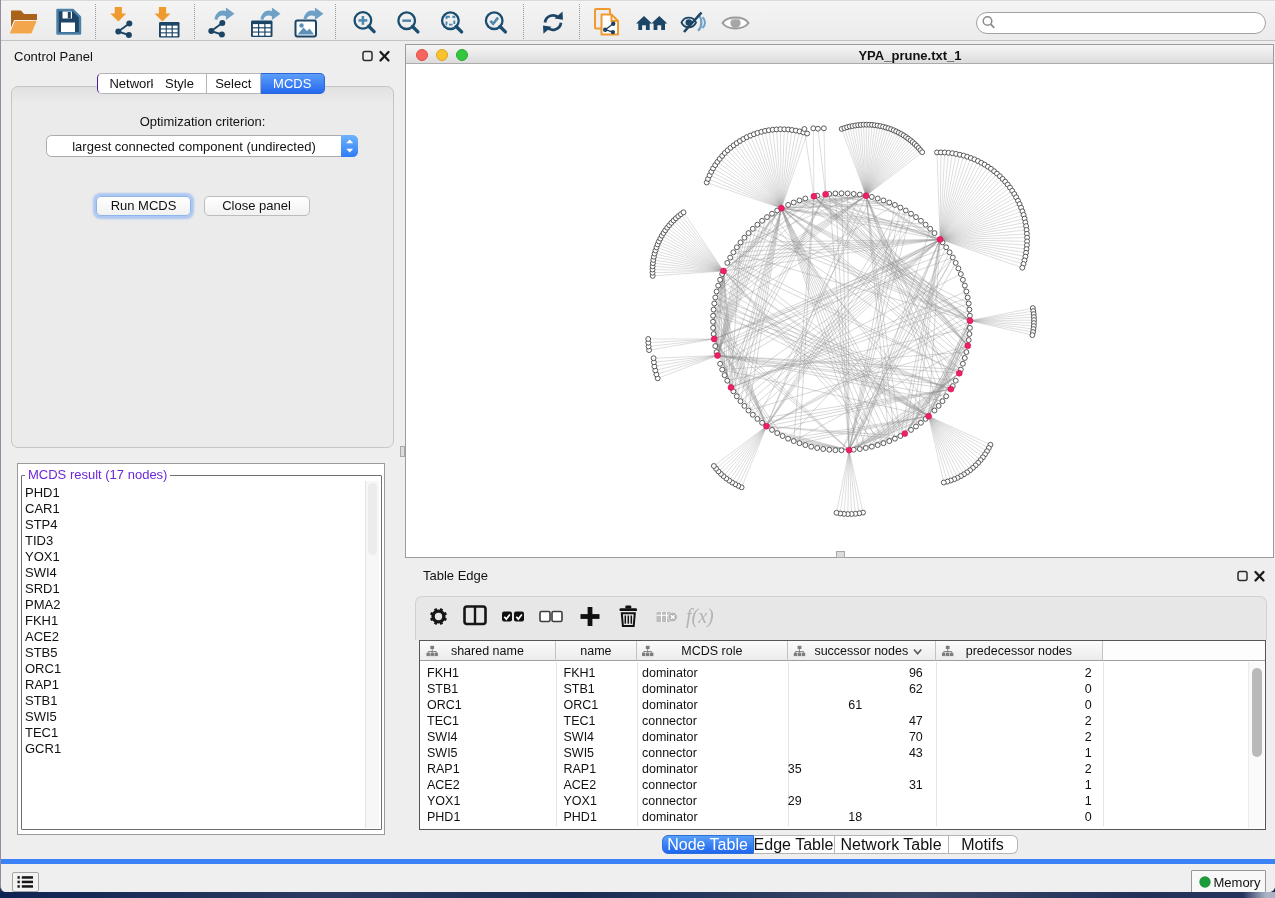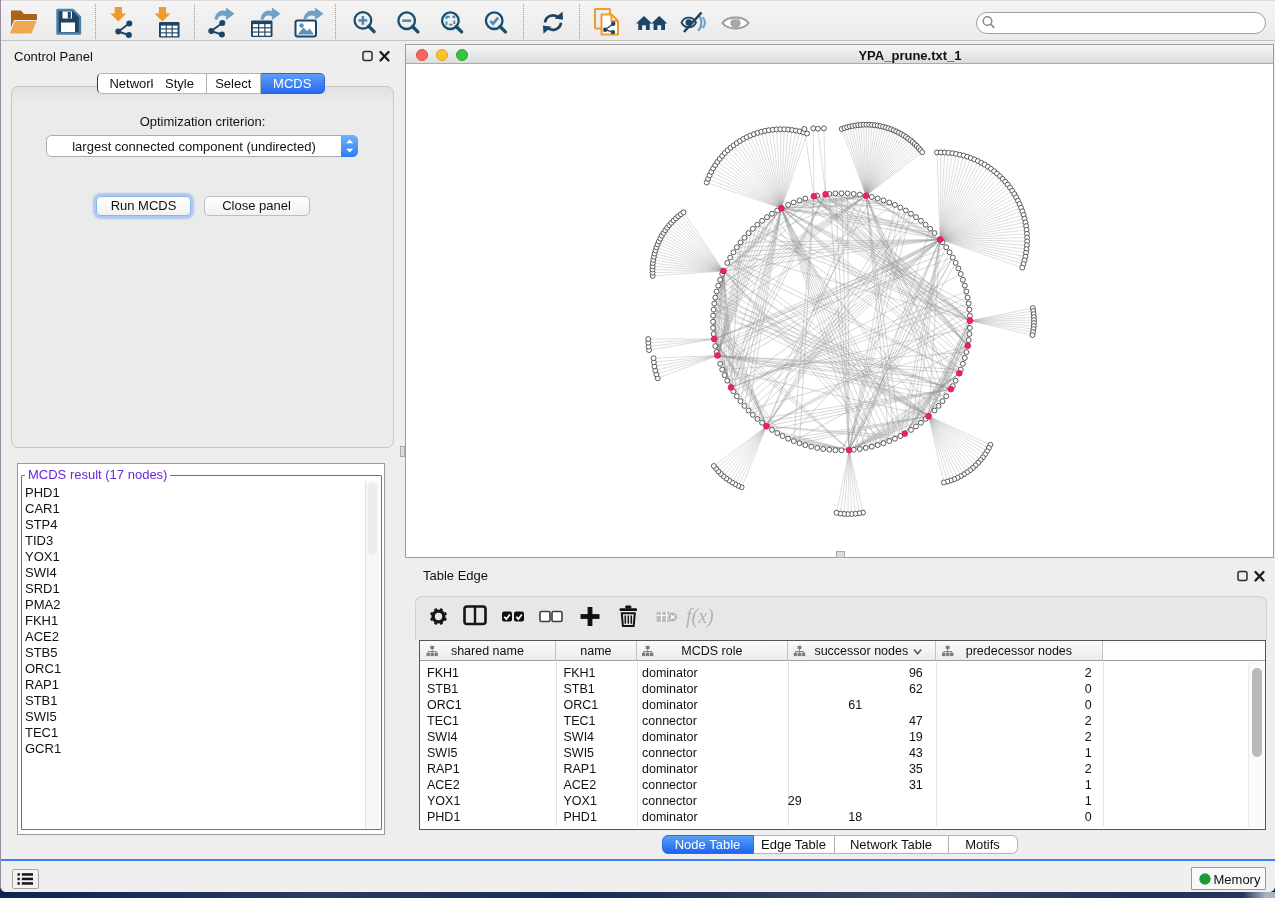--- a/index.html
+++ b/index.html
@@ -49,23 +49,23 @@
   background:#e7e7e7; border:1px solid #d0d0d0; border-bottom:none; border-radius:7px 7px 0 0; }
 #tablewrap { position:absolute; left:418px; top:640px; width:847px; height:190px;
   background:#fff; border:1px solid #555; }
 .th { position:absolute; top:0; height:20px; background:linear-gradient(#fbfbfb,#ececec);
   border-right:1px solid #c3c3c3; border-bottom:1px solid #9f9f9f; font-size:12.5px; color:#111; text-align:center; line-height:20px; }
 .cell { position:absolute; font-size:12.5px; color:#111; height:16px; line-height:16px; white-space:nowrap; }
 .gridv { position:absolute; top:21px; bottom:3px; width:0; border-left:1px solid #e3e3e3; }
 #tsb { position:absolute; right:1px; top:21px; width:16px; height:166px; background:#fafafa; border-left:1px solid #ececec; }
 #tsb .thumb { position:absolute; left:3px; top:6px; width:10px; height:89px; background:#b9b9b9; border-radius:5px; }
 .btab { position:absolute; top:834.5px; height:19px; background:#fff; border:1px solid #b5b5b5; border-left:none;
-  font-size:13px; color:#111; text-align:center; line-height:17px; }
+  font-size:16px; color:#111; text-align:center; line-height:17px; }
 
-#statusbar { position:absolute; left:0; top:859px; width:1275px; height:33px; background:#efefef; border-top:2px solid #3b82f6; }
+#statusbar { position:absolute; left:0; top:859px; width:1275px; height:33px; background:#efefef; border-top:5px solid #3b82f6; }
 #listbtn { position:absolute; left:11px; top:8px; width:27px; height:20px; background:#f3f3f3; border:1px solid #a5a5a5; border-radius:2px; }
 #membtn { position:absolute; left:1190px; top:6px; width:75px; height:23px; background:#f8f8f8; border:1px solid #989898; border-radius:1px; }
 #desktop { position:absolute; left:0; top:892px; width:1275px; height:6px;
   background:linear-gradient(90deg,#0f2352,#2b3a60 25%,#1a2c55 45%,#3b4868 72%,#22305a 90%,#27355e 97.5%,#aab3c6 99.3%); }
 </style>
 </head>
 <body>
 <div id="desktop"></div>
 <div id="win">
 <div id="toolbar">
@@ -1089,31 +1089,31 @@
 <div class="cell" style="left:367.8px;top:56px;width:135px;text-align:center">61</div>
 <div class="cell" style="left:515.8px;top:56px;width:156px;text-align:right">0</div>
 <div class="cell" style="left:7px;top:72px">TEC1</div>
 <div class="cell" style="left:143.5px;top:72px">TEC1</div>
 <div class="cell" style="left:222px;top:72px">connector</div>
 <div class="cell" style="left:367.8px;top:72px;width:135px;text-align:right">47</div>
 <div class="cell" style="left:515.8px;top:72px;width:156px;text-align:right">2</div>
 <div class="cell" style="left:7px;top:88px">SWI4</div>
 <div class="cell" style="left:143.5px;top:88px">SWI4</div>
 <div class="cell" style="left:222px;top:88px">dominator</div>
-<div class="cell" style="left:367.8px;top:88px;width:135px;text-align:right">19</div>
+<div class="cell" style="left:367.8px;top:88px;width:135px;text-align:right">70</div>
 <div class="cell" style="left:515.8px;top:88px;width:156px;text-align:right">2</div>
 <div class="cell" style="left:7px;top:104px">SWI5</div>
 <div class="cell" style="left:143.5px;top:104px">SWI5</div>
 <div class="cell" style="left:222px;top:104px">connector</div>
 <div class="cell" style="left:367.8px;top:104px;width:135px;text-align:right">43</div>
 <div class="cell" style="left:515.8px;top:104px;width:156px;text-align:right">1</div>
 <div class="cell" style="left:7px;top:120px">RAP1</div>
 <div class="cell" style="left:143.5px;top:120px">RAP1</div>
 <div class="cell" style="left:222px;top:120px">dominator</div>
-<div class="cell" style="left:367.8px;top:120px;width:135px;text-align:right">35</div>
+<div class="cell" style="left:367.8px;top:120px;width:135px;">35</div>
 <div class="cell" style="left:515.8px;top:120px;width:156px;text-align:right">2</div>
 <div class="cell" style="left:7px;top:136px">ACE2</div>
 <div class="cell" style="left:143.5px;top:136px">ACE2</div>
 <div class="cell" style="left:222px;top:136px">connector</div>
 <div class="cell" style="left:367.8px;top:136px;width:135px;text-align:right">31</div>
 <div class="cell" style="left:515.8px;top:136px;width:156px;text-align:right">1</div>
 <div class="cell" style="left:7px;top:152px">YOX1</div>
 <div class="cell" style="left:143.5px;top:152px">YOX1</div>
 <div class="cell" style="left:222px;top:152px">connector</div>
 <div class="cell" style="left:367.8px;top:152px;width:135px;">29</div>

